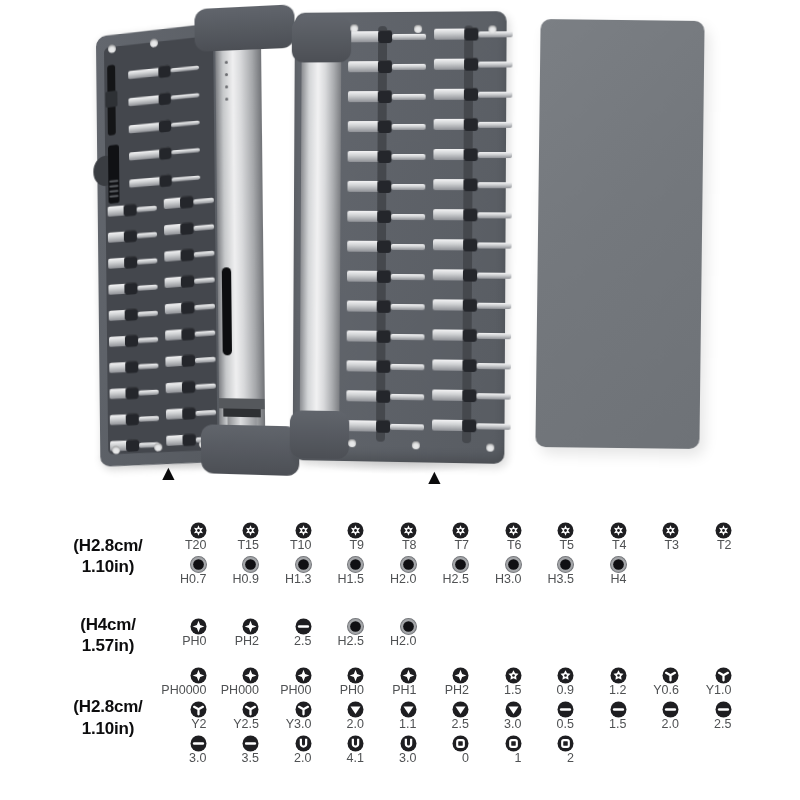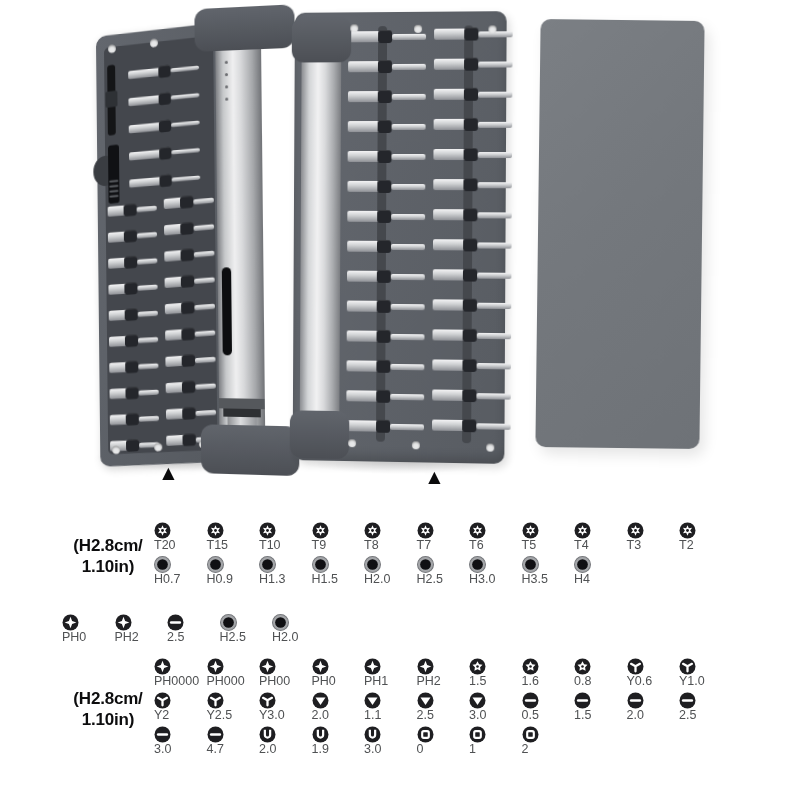--- a/index.html
+++ b/index.html
@@ -98,21 +98,21 @@
   .arrow-mid{left:424px;top:466px;}
 
   
   #bit-chart{position:absolute;left:62px;top:522px;width:712px;}
   .chart-group{display:flex;align-items:center;}
   .g0{margin-bottom:24px;}.g1{margin-bottom:10px;}
   .dim-label{width:92px;flex:none;text-align:center;font-size:17px;font-weight:700;
     color:#0d0d0e;line-height:1.25;letter-spacing:-0.2px;}
   .chart-rows{display:flex;flex-direction:column;}
   .chart-row{display:flex;height:34px;}
-  .bit-cell{width:52.5px;flex:none;display:flex;flex-direction:column;align-items:flex-start;}
+  .bit-cell{width:52.5px;flex:none;display:flex;flex-direction:column;align-items:flex-end;}
   .bit-icon{width:17px;height:17px;flex:none;}
   .bit-label{font-size:12.5px;color:#4f5153;margin-top:0px;white-space:nowrap;line-height:1.1;}
 </style>
 </head>
 <body>
 
 <div class="stage">
 
   <div class="case-shadow" style="left:92px;top:444px;width:210px;height:28px;"></div>
   <div class="case-shadow" style="left:300px;top:450px;width:200px;height:24px;"></div>
@@ -622,20 +622,24 @@
               <circle cx="10" cy="10" r="9.4" fill="#a4a6a9"></circle>
               <circle cx="10" cy="10" r="9.4" fill="none" stroke="#77797d" stroke-width="1.2"></circle>
               <circle cx="10" cy="10" r="6.3" fill="#101013"></circle>
             </svg>
             <div class="bit-label">H4</div>
           </div>
         </div>
       </div>
     </div>
     <div class="chart-group g1">
+      <div class="dim-label">
+        <div>(H4cm/</div>
+        <div>1.57in)</div>
+      </div>
       <div class="chart-rows">
         <div class="chart-row">
           <div class="bit-cell">
             <svg class="bit-icon" viewBox="0 0 20 20">
               <circle cx="10" cy="10" r="9.4" fill="#1e1e21"></circle>
               <polygon points="10.00,3.10 11.91,8.09 16.90,10.00 11.91,11.91 10.00,16.90 8.09,11.91 3.10,10.00 8.09,8.09" fill="#fff"></polygon>
             </svg>
             <div class="bit-label">PH0</div>
           </div>
           <div class="bit-cell">
@@ -727,29 +731,29 @@
               <circle cx="10" cy="10" r="1.5" fill="#1e1e21"></circle>
             </svg>
             <div class="bit-label">1.5</div>
           </div>
           <div class="bit-cell">
             <svg class="bit-icon" viewBox="0 0 20 20">
               <circle cx="10" cy="10" r="9.4" fill="#1e1e21"></circle>
               <polygon points="10.00,3.80 11.88,7.41 15.90,8.08 13.04,10.99 13.64,15.02 10.00,13.20 6.36,15.02 6.96,10.99 4.10,8.08 8.12,7.41" fill="#fff"></polygon>
               <circle cx="10" cy="10" r="1.5" fill="#1e1e21"></circle>
             </svg>
-            <div class="bit-label">1.6</div>
+            <div class="bit-label">0.9</div>
           </div>
           <div class="bit-cell">
             <svg class="bit-icon" viewBox="0 0 20 20">
               <circle cx="10" cy="10" r="9.4" fill="#1e1e21"></circle>
               <polygon points="10.00,3.80 11.88,7.41 15.90,8.08 13.04,10.99 13.64,15.02 10.00,13.20 6.36,15.02 6.96,10.99 4.10,8.08 8.12,7.41" fill="#fff"></polygon>
               <circle cx="10" cy="10" r="1.5" fill="#1e1e21"></circle>
             </svg>
-            <div class="bit-label">0.8</div>
+            <div class="bit-label">1.2</div>
           </div>
           <div class="bit-cell">
             <svg class="bit-icon" viewBox="0 0 20 20">
               <circle cx="10" cy="10" r="9.4" fill="#1e1e21"></circle>
               <path d="M10 9.8 L10 15.6 M10 9.8 L4.8 6.9 M10 9.8 L15.2 6.9" stroke="#fff" stroke-width="2.7" stroke-linecap="round" fill="none"></path>
             </svg>
             <div class="bit-label">Y0.6</div>
           </div>
           <div class="bit-cell">
             <svg class="bit-icon" viewBox="0 0 20 20">
@@ -844,35 +848,35 @@
               <circle cx="10" cy="10" r="9.4" fill="#1e1e21"></circle>
               <rect x="3.4" y="8.4" width="13.2" height="3.2" rx="1.5" fill="#fff"></rect>
             </svg>
             <div class="bit-label">3.0</div>
           </div>
           <div class="bit-cell">
             <svg class="bit-icon" viewBox="0 0 20 20">
               <circle cx="10" cy="10" r="9.4" fill="#1e1e21"></circle>
               <rect x="3.4" y="8.4" width="13.2" height="3.2" rx="1.5" fill="#fff"></rect>
             </svg>
-            <div class="bit-label">4.7</div>
+            <div class="bit-label">3.5</div>
           </div>
           <div class="bit-cell">
             <svg class="bit-icon" viewBox="0 0 20 20">
               <circle cx="10" cy="10" r="9.4" fill="#1e1e21"></circle>
               <path d="M6.9 4.4 L6.9 10.5 A3.1 3.1 0 0 0 13.1 10.5 L13.1 4.4" stroke="#fff" stroke-width="2.6" fill="none"></path>
             </svg>
             <div class="bit-label">2.0</div>
           </div>
           <div class="bit-cell">
             <svg class="bit-icon" viewBox="0 0 20 20">
               <circle cx="10" cy="10" r="9.4" fill="#1e1e21"></circle>
               <path d="M6.9 4.4 L6.9 10.5 A3.1 3.1 0 0 0 13.1 10.5 L13.1 4.4" stroke="#fff" stroke-width="2.6" fill="none"></path>
             </svg>
-            <div class="bit-label">1.9</div>
+            <div class="bit-label">4.1</div>
           </div>
           <div class="bit-cell">
             <svg class="bit-icon" viewBox="0 0 20 20">
               <circle cx="10" cy="10" r="9.4" fill="#1e1e21"></circle>
               <path d="M6.9 4.4 L6.9 10.5 A3.1 3.1 0 0 0 13.1 10.5 L13.1 4.4" stroke="#fff" stroke-width="2.6" fill="none"></path>
             </svg>
             <div class="bit-label">3.0</div>
           </div>
           <div class="bit-cell">
             <svg class="bit-icon" viewBox="0 0 20 20">

